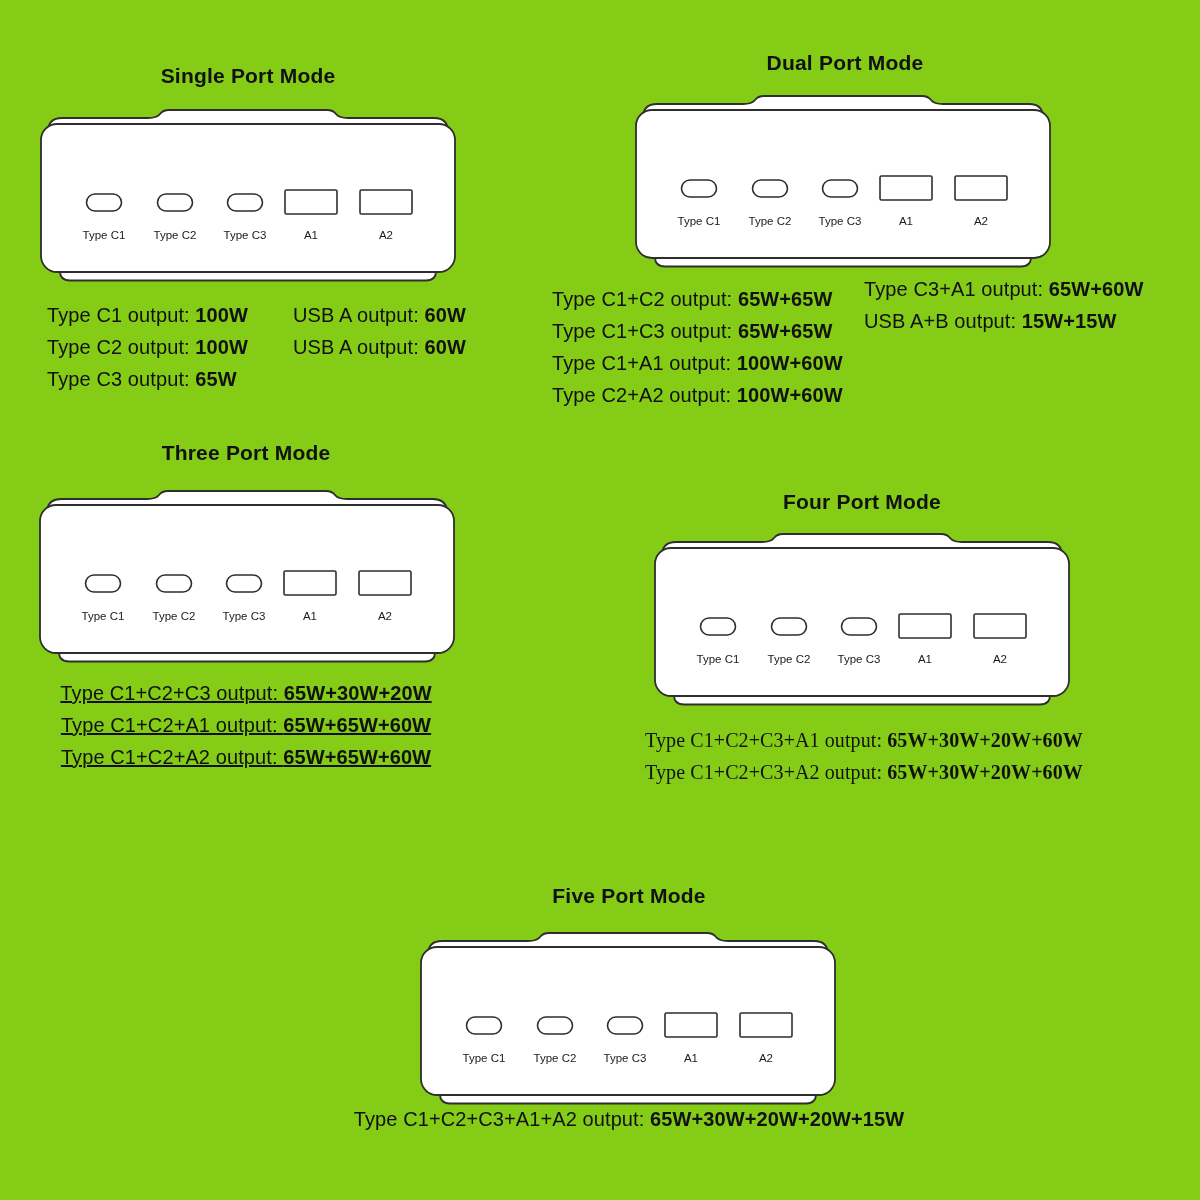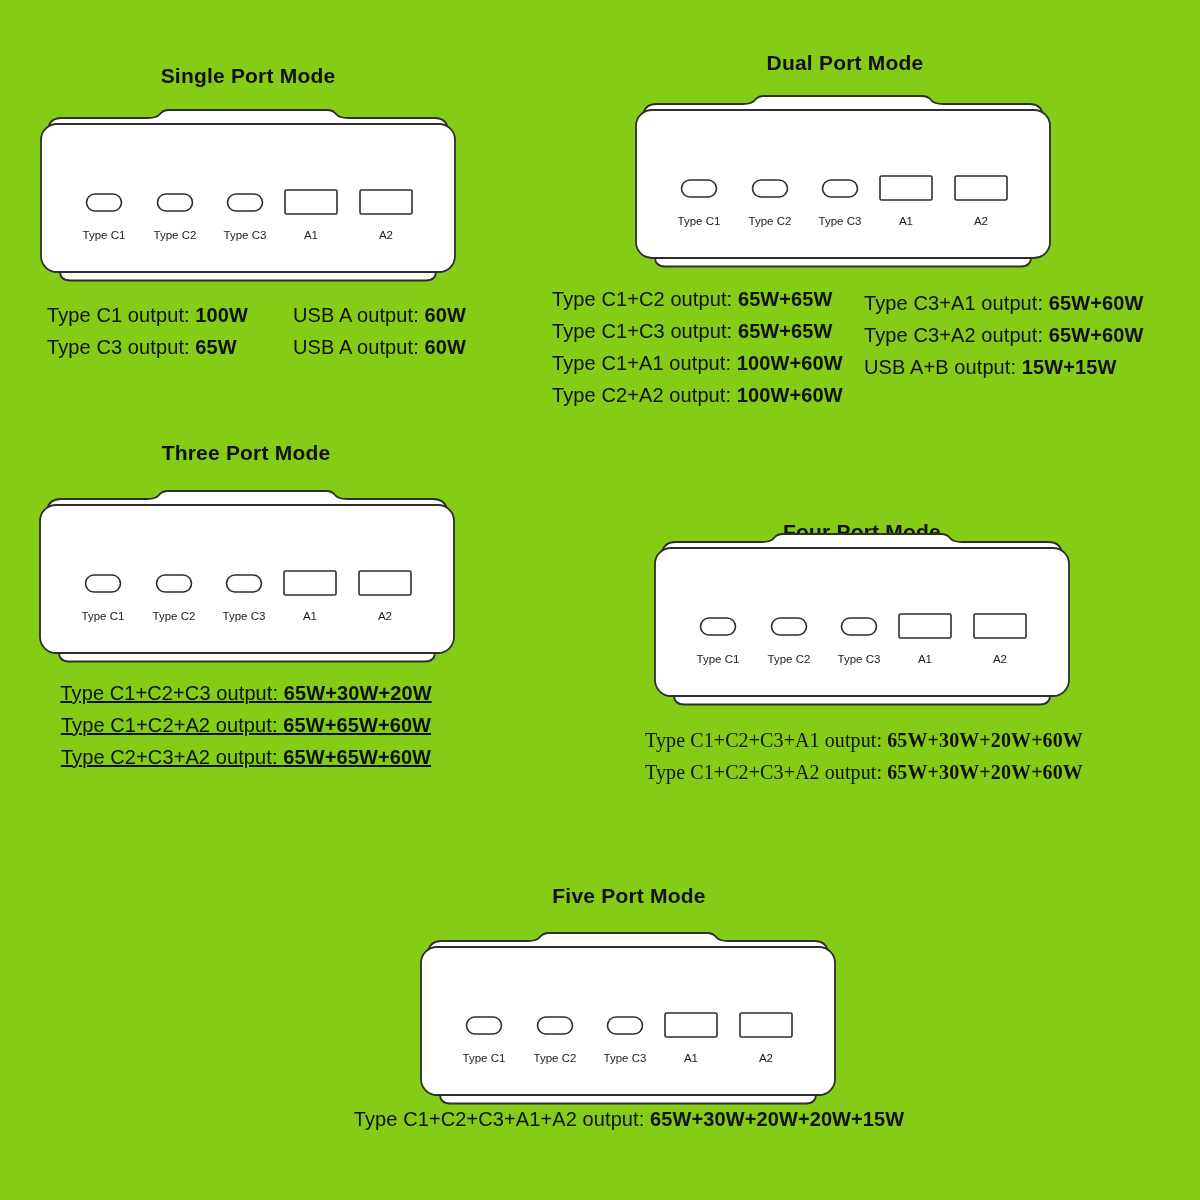--- a/index.html
+++ b/index.html
@@ -45,20 +45,21 @@
     <rect class="ln thin" x="320" y="82" width="52" height="24" rx="1.5"></rect>
     <text class="port-label" x="64" y="131">Type C1</text>
     <text class="port-label" x="135" y="131">Type C2</text>
     <text class="port-label" x="205" y="131">Type C3</text>
     <text class="port-label" x="271" y="131">A1</text>
     <text class="port-label" x="346" y="131">A2</text>
   </svg>
 
   <div class="specs" style="left:47px; top:299px;">
     <div class="spec-line"><span>Type C1 output: </span><b>100W</b></div>
+    <div class="spec-line"><span>Type C2 output: </span><b>100W</b></div>
     <div class="spec-line"><span>Type C3 output: </span><b>65W</b></div>
   </div>
   <div class="specs" style="left:293px; top:299px;">
     <div class="spec-line"><span>USB A output: </span><b>60W</b></div>
     <div class="spec-line"><span>USB A output: </span><b>60W</b></div>
   </div>
 
   <div class="title" style="left:845px; top:51px;">Dual Port Mode</div>
 
   <svg class="device" style="left:635px; top:94px;" width="416" height="178" viewBox="0 0 416 178">
@@ -76,23 +77,22 @@
     <text class="port-label" x="271" y="131">A1</text>
     <text class="port-label" x="346" y="131">A2</text>
   </svg>
 
   <div class="specs" style="left:552px; top:283px;">
     <div class="spec-line"><span>Type C1+C2 output: </span><b>65W+65W</b></div>
     <div class="spec-line"><span>Type C1+C3 output: </span><b>65W+65W</b></div>
     <div class="spec-line"><span>Type C1+A1 output: </span><b>100W+60W</b></div>
     <div class="spec-line"><span>Type C2+A2 output: </span><b>100W+60W</b></div>
   </div>
-  <div class="specs" style="left:864px; top:287px;">
+  <div class="specs" style="left:864px; top:273px;">
     <div class="spec-line"><span>Type C3+A1 output: </span><b>65W+60W</b></div>
-    <div class="spec-line"><span>Type C3+A2 output: </span><b>65W+60W</b></div>
     <div class="spec-line"><span>USB A+B output: </span><b>15W+15W</b></div>
   </div>
 
   <div class="title" style="left:246px; top:441px;">Three Port Mode</div>
 
   <svg class="device" style="left:39px; top:489px;" width="416" height="178" viewBox="0 0 416 178">
     <path class="ln" d="M20 120 L20 163 Q20 172.5 30 172.5 L386 172.5 Q396 172.5 396 163 L396 120"></path>
     <path class="ln" d="M8 95 L8 24 Q8 10 22 10 L108 10 Q117 10 120 6 Q123 2 129 2 L287 2 Q293 2 296 6 Q299 10 308 10 L394 10 Q408 10 408 24 L408 95"></path>
     <rect class="ln" x="1" y="16" width="414" height="148" rx="16"></rect>
     <rect class="ln thin" x="46.5" y="86" width="35" height="17" rx="8.5"></rect>
@@ -102,25 +102,25 @@
     <rect class="ln thin" x="320" y="82" width="52" height="24" rx="1.5"></rect>
     <text class="port-label" x="64" y="131">Type C1</text>
     <text class="port-label" x="135" y="131">Type C2</text>
     <text class="port-label" x="205" y="131">Type C3</text>
     <text class="port-label" x="271" y="131">A1</text>
     <text class="port-label" x="346" y="131">A2</text>
   </svg>
 
   <div class="specs center" style="left:246px; top:677px;text-decoration:underline;">
     <div class="spec-line"><span>Type C1+C2+C3 output: </span><b>65W+30W+20W</b></div>
+    <div class="spec-line"><span>Type C1+C2+A1 output: </span><b>65W+65W+60W</b></div>
     <div class="spec-line"><span>Type C1+C2+A2 output: </span><b>65W+65W+60W</b></div>
-    <div class="spec-line"><span>Type C2+C3+A2 output: </span><b>65W+65W+60W</b></div>
   </div>
 
-  <div class="title" style="left:862px; top:490px;margin-top:30px;">Four Port Mode</div>
+  <div class="title" style="left:862px; top:490px;">Four Port Mode</div>
 
   <svg class="device" style="left:654px; top:532px;" width="416" height="178" viewBox="0 0 416 178">
     <path class="ln" d="M20 120 L20 163 Q20 172.5 30 172.5 L386 172.5 Q396 172.5 396 163 L396 120"></path>
     <path class="ln" d="M8 95 L8 24 Q8 10 22 10 L108 10 Q117 10 120 6 Q123 2 129 2 L287 2 Q293 2 296 6 Q299 10 308 10 L394 10 Q408 10 408 24 L408 95"></path>
     <rect class="ln" x="1" y="16" width="414" height="148" rx="16"></rect>
     <rect class="ln thin" x="46.5" y="86" width="35" height="17" rx="8.5"></rect>
     <rect class="ln thin" x="117.5" y="86" width="35" height="17" rx="8.5"></rect>
     <rect class="ln thin" x="187.5" y="86" width="35" height="17" rx="8.5"></rect>
     <rect class="ln thin" x="245" y="82" width="52" height="24" rx="1.5"></rect>
     <rect class="ln thin" x="320" y="82" width="52" height="24" rx="1.5"></rect>

